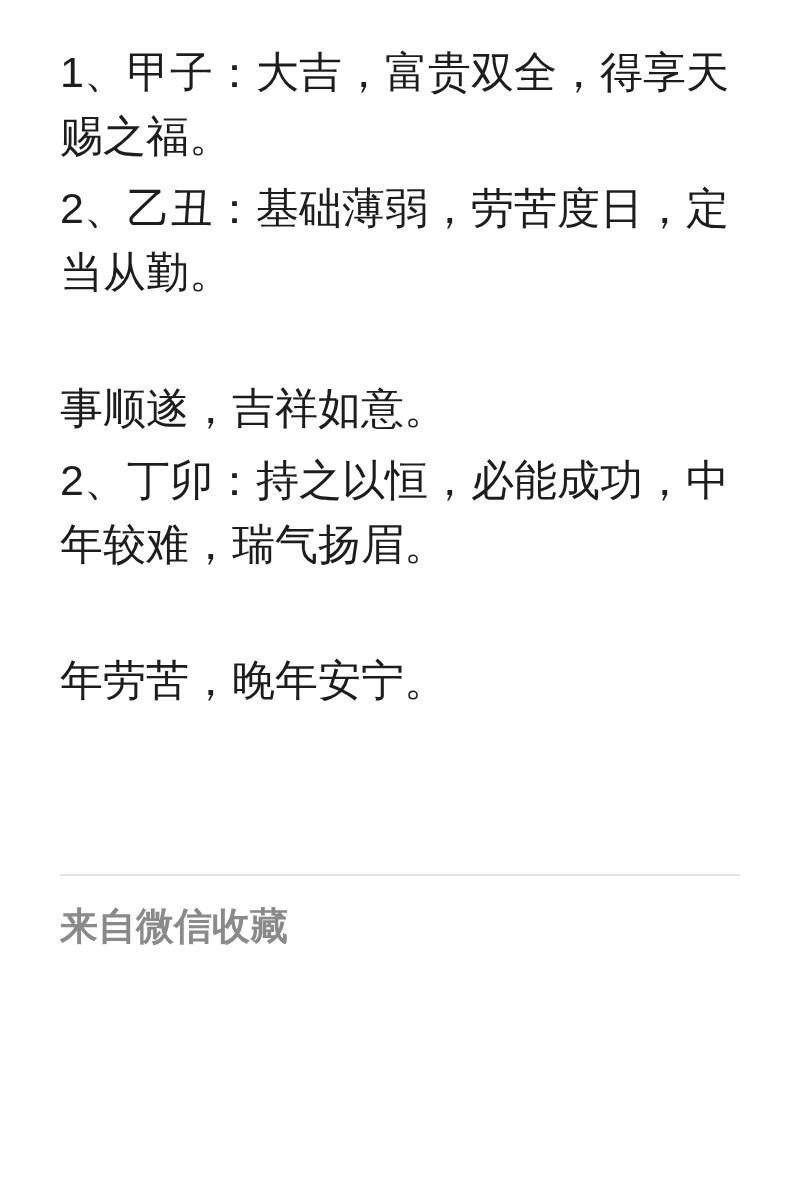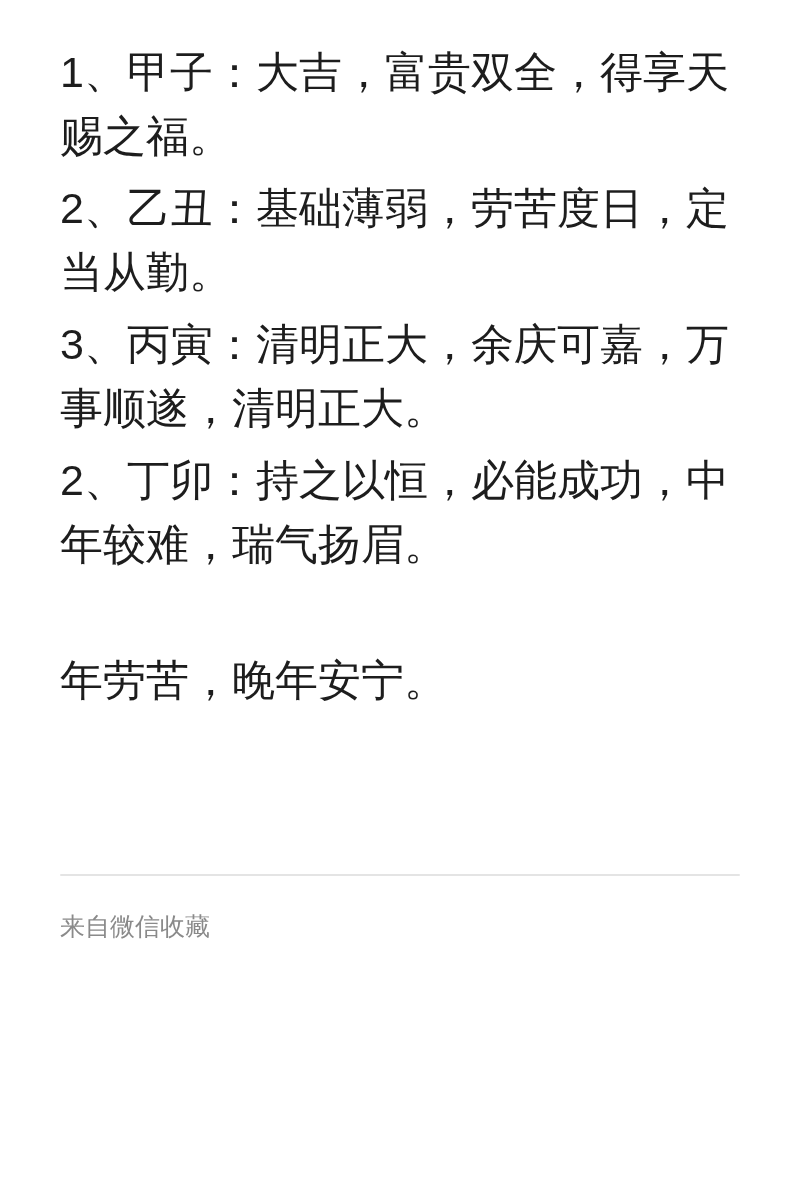--- a/index.html
+++ b/index.html
@@ -31,37 +31,37 @@
   }
   .divider {
     height: 2px;
     background: #e4e4e4;
     border-radius: 1px;
     margin-top: 162px;
     margin-right: 2px;
   }
   .footer {
     margin-top: 26px;
-    font-size: 25px;
+    font-size: 38px;
     line-height: 48px;
     color: #8a8a8a;
-    font-weight: 400;
+    font-weight: 700;
   }
 </style>
 </head>
 <body>
 
 <div class="page">
   <div class="list">
 
     <p class="item"><span>1、甲子：大吉，富贵双全，得享天</span><br><span>赐之福。</span></p>
 
     <p class="item"><span>2、乙丑：基础薄弱，劳苦度日，定</span><br><span>当从勤。</span></p>
 
-    <p class="item"><span>3、丙寅：清明正大，余庆可嘉，万</span><br><span>事顺遂，清明正大。</span></p>
+    <p class="item"><br><span>事顺遂，吉祥如意。</span></p>
 
     <p class="item"><span>2、丁卯：持之以恒，必能成功，中</span><br><span>年较难，瑞气扬眉。</span></p>
 
 
     <p class="item"><br><span>年劳苦，晚年安宁。</span></p>
 
   </div>
 
   <div class="divider"></div>
 

